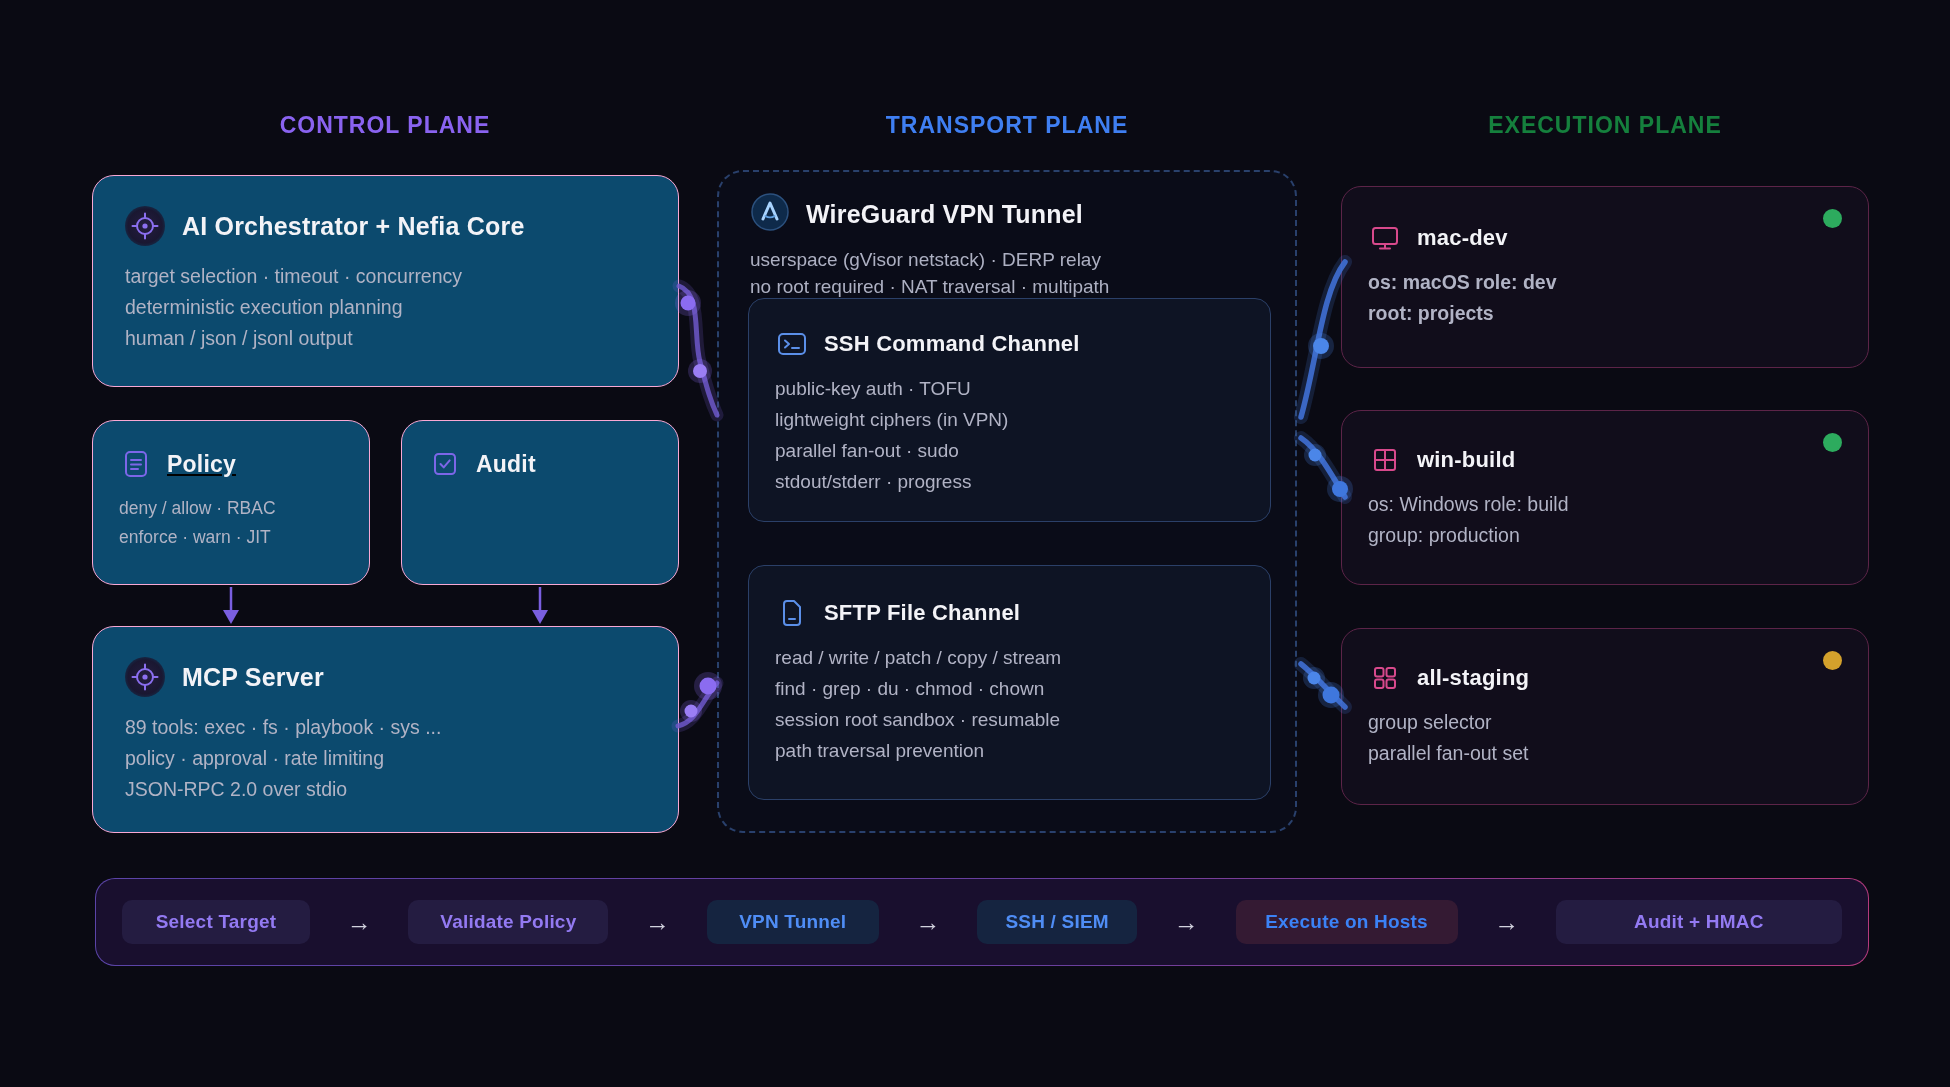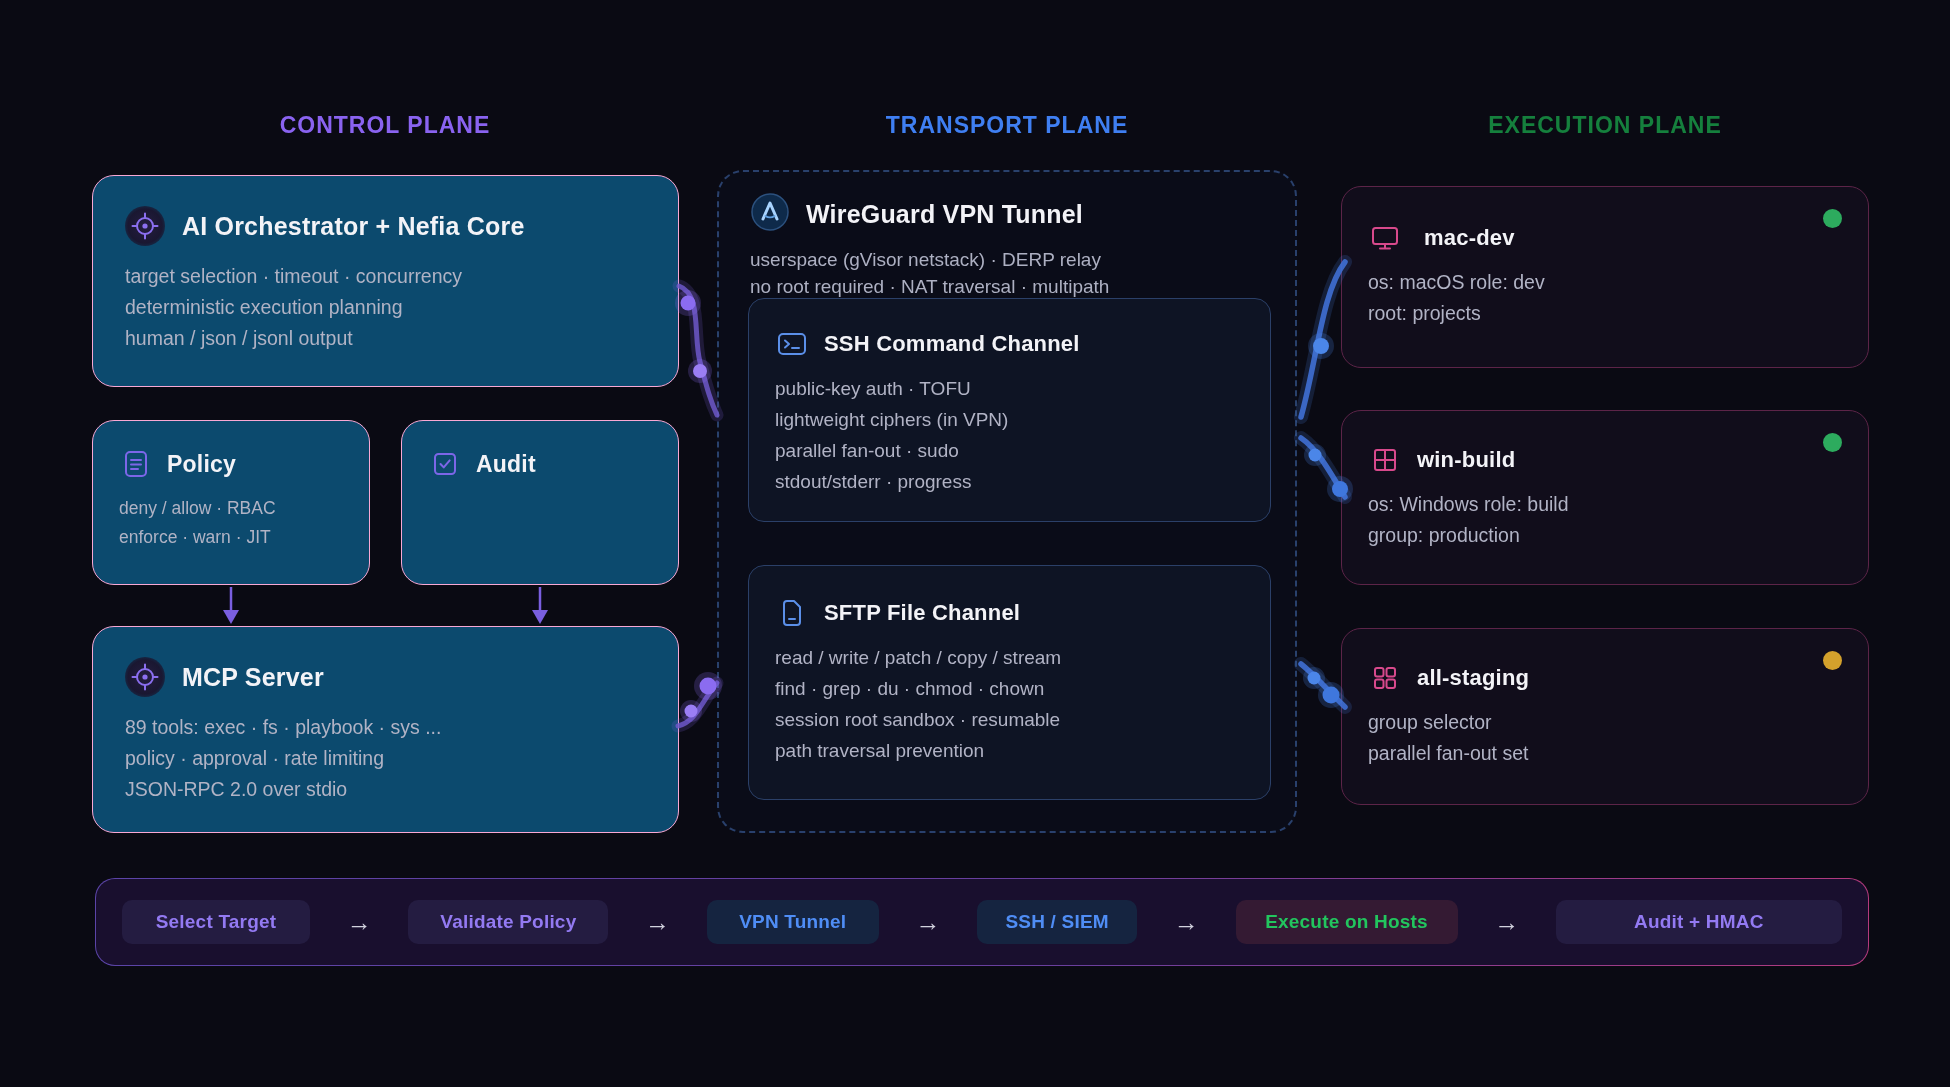--- a/index.html
+++ b/index.html
@@ -65,21 +65,21 @@
     width:100%; height:100%; border-radius:19px; background:#190f2e;
     display:flex; align-items:center; justify-content:space-between;
     padding:0 26px;
   }
   .pill {
     height:44px; border-radius:10px; display:flex; align-items:center; justify-content:center;
     font-size:19px; font-weight:bold; letter-spacing:.2px; white-space:nowrap;
   }
   .pill-purple { background:#241c41; color:#937af2; }
   .pill-blue   { background:#152440; color:#4f8df5; }
-  .pill-pink   { background:#341a33; color:#22c55e;text-align:right; }
+  .pill-pink   { background:#341a33; color:#3b82f6;text-align:right; }
   .w1 { width:188px; } .w2 { width:200px; } .w3 { width:172px; }
   .w4 { width:160px; } .w5 { width:222px; } .w6 { width:286px; }
   .step-arrow { color:#d2d2de; font-size:25px; font-weight:normal; }
 
   svg.overlay { position:absolute; left:0; top:0; pointer-events:none; }
   .stroke-icon { fill:none; stroke-linecap:round; stroke-linejoin:round; }
 </style>
 </head>
 <body>
 
@@ -101,21 +101,21 @@
       <span class="card-title">AI Orchestrator + Nefia Core</span>
     </div>
     <div class="card-body">
       <div class="bline">target selection · timeout · concurrency</div>
       <div class="bline">deterministic execution planning</div>
       <div class="bline">human / json / jsonl output</div>
     </div>
   </div>
 
   <div class="card card-control pad-md" style="left:92px; top:420px; width:278px; height:165px;">
-    <div class="card-head" style="gap:14px;">
+    <div class="card-head" style="gap:14px;text-decoration:underline;">
       <span class="icon-plain">
         <svg width="28" height="30" viewBox="0 0 28 30">
           <rect x="4" y="3" width="20" height="24" rx="4" class="stroke-icon" stroke="#7c66e8" stroke-width="2"></rect>
           <path d="M9 11h10 M9 15.5h10 M9 20h7" class="stroke-icon" stroke="#7c66e8" stroke-width="2"></path>
         </svg>
       </span>
       <span class="card-title" style="font-size:23px;">Policy</span>
     </div>
     <div class="card-body" style="margin-top:13px;">
       <div class="bline bline-sm">deny / allow · RBAC</div>
@@ -203,30 +203,30 @@
     <div class="card-body" style="margin-top:12px;">
       <div class="bline" style="font-size:19px;">read / write / patch / copy / stream</div>
       <div class="bline" style="font-size:19px;">find · grep · du · chmod · chown</div>
       <div class="bline" style="font-size:19px;">session root sandbox · resumable</div>
       <div class="bline" style="font-size:19px;">path traversal prevention</div>
     </div>
   </div>
 
   <div class="card card-exec pad-md" style="left:1341px; top:186px; width:528px; height:182px; padding-top:34px;">
     <span class="status-dot" style="background-color: rgb(45, 171, 94);"></span>
-    <div class="card-head" style="gap:22px;text-align:center;">
+    <div class="card-head" style="gap:15px;text-align:center;">
       <span class="icon-plain">
         <svg width="30" height="28" viewBox="0 0 30 28">
           <rect x="3" y="4" width="24" height="16" rx="2.5" class="stroke-icon" stroke="#d8498c" stroke-width="2"></rect>
           <path d="M15 20v4 M10 24.5h10" class="stroke-icon" stroke="#d8498c" stroke-width="2"></path>
         </svg>
       </span>
       <span class="card-title card-title-sm">mac-dev</span>
     </div>
-    <div class="card-body" style="margin-top:12px;">
+    <div class="card-body" style="margin-top:12px;font-weight:bold;">
       <div class="bline">os: macOS role: dev</div>
       <div class="bline">root: projects</div>
     </div>
   </div>
 
   <div class="card card-exec pad-md" style="left:1341px; top:410px; width:528px; height:175px; padding-top:32px;">
     <span class="status-dot" style="background-color: rgb(45, 171, 94);"></span>
     <div class="card-head" style="gap:15px;">
       <span class="icon-plain">
         <svg width="28" height="28" viewBox="0 0 28 28">

